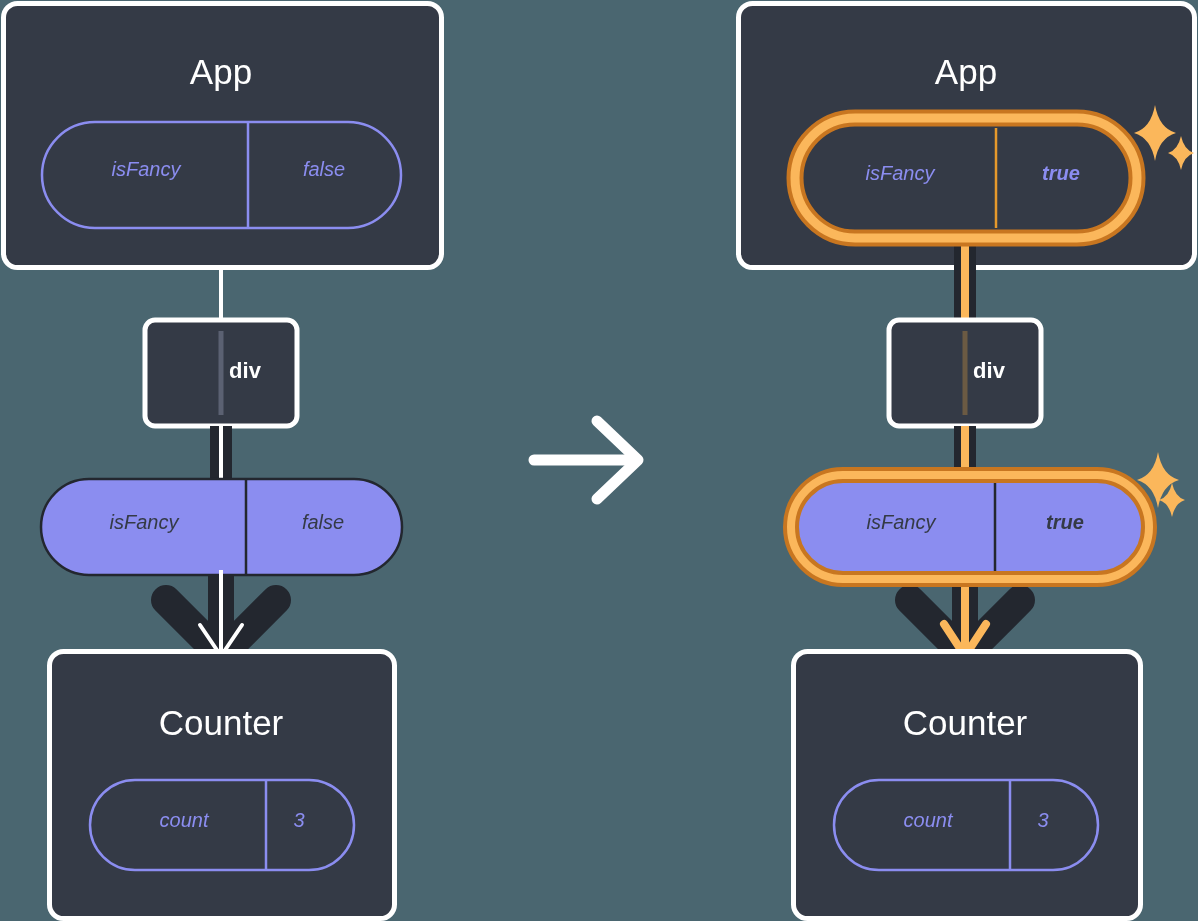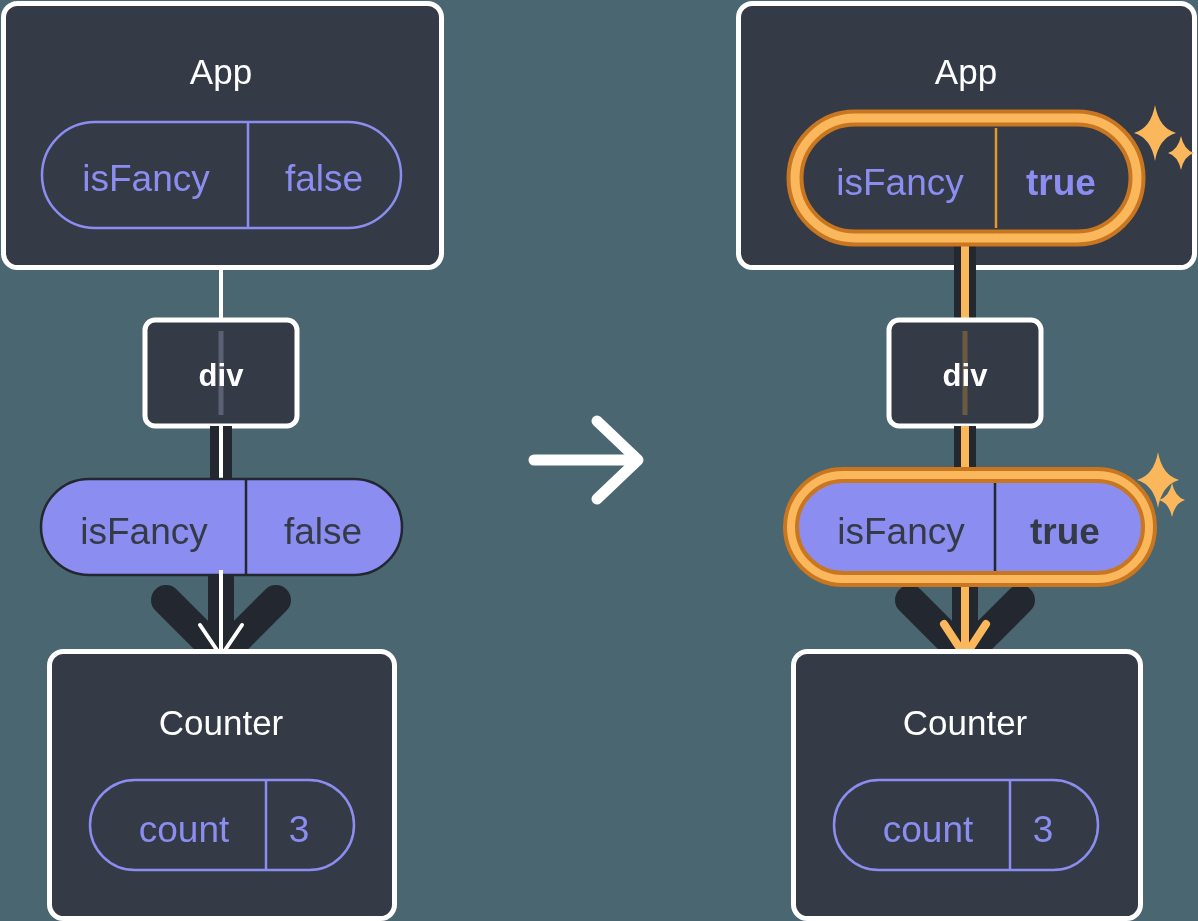--- a/index.html
+++ b/index.html
@@ -32,27 +32,29 @@
     pointer-events: none;
   }
   .box-title {
     color: #ffffff;
     font-size: 35px;
     font-weight: 400;
     text-align: center;
   }
   .node-label {
     color: #ffffff;
-    font-size: 31px;
+    font-size: 22px;
     font-weight: 700;
     text-align: center;
+    margin-left: 24px;
   }
   .pill-text {
-    font-size: 37px;
+    font-size: 20px;
     text-align: center;
+    font-style: italic;
   }
   .pill-text.lav { color: #8b8df0; font-weight: 400; }
   .pill-text.dark { color: #343a46; font-weight: 400; }
   .pill-text.dark-bold { color: #343a46; font-weight: 700; }
   .pill-text.lav-bold { color: #8b8df0; font-weight: 700; }
   .ctr { transform: translateX(-50%); }
 </style>
 </head>
 <body>
 

